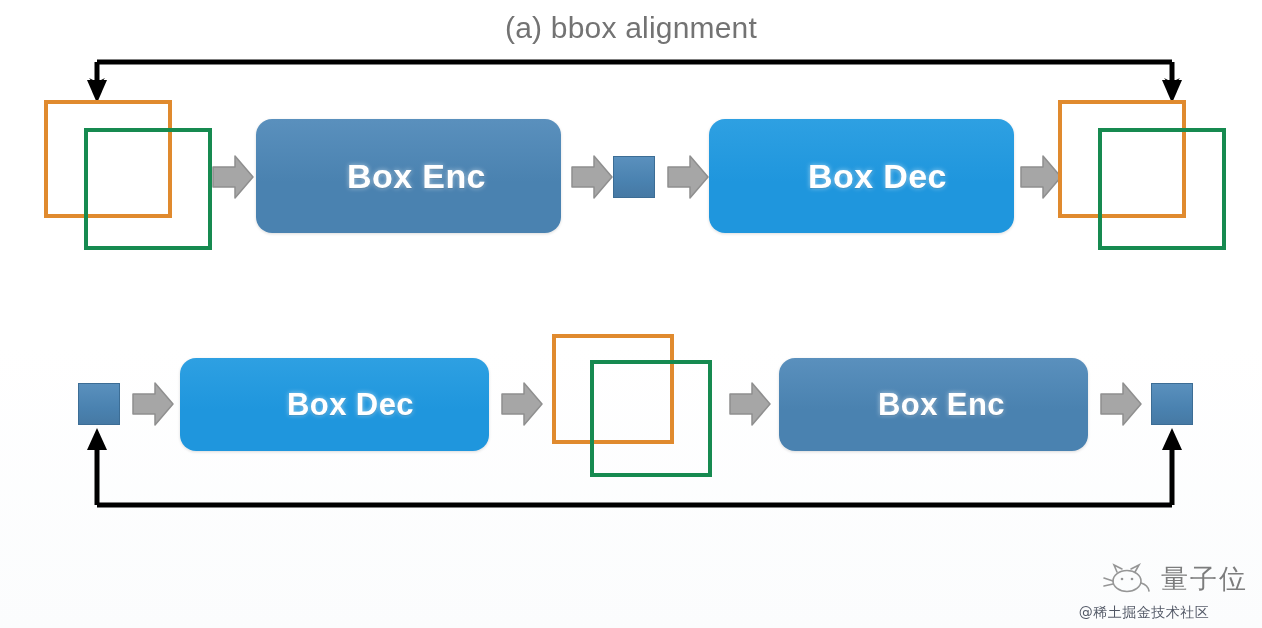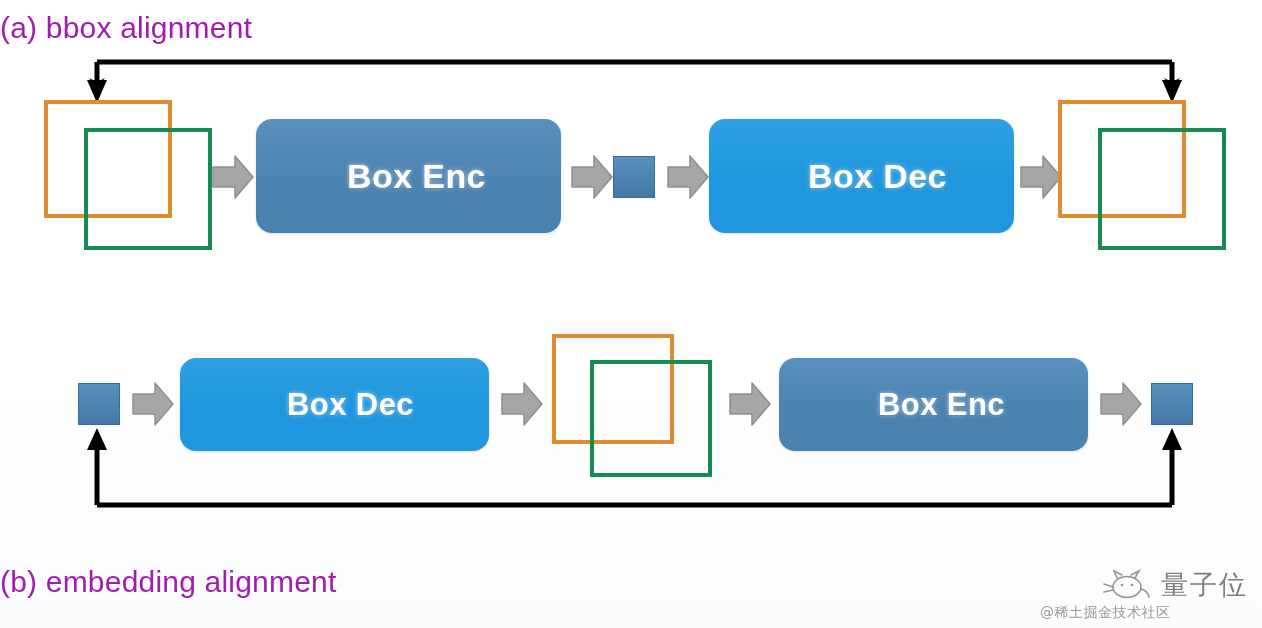--- a/index.html
+++ b/index.html
@@ -14,22 +14,22 @@
     font-family: "Liberation Sans", "DejaVu Sans", sans-serif;
     background: linear-gradient(180deg,#ffffff 0%,#ffffff 55%,#fbfcfd 100%);
   }
 
   #figure { position: absolute; inset: 0; }
 
   
   .caption {
     position: absolute;
     width: 100%;
-    text-align: left;
-    color: #a21caf;
+    text-align: center;
+    color: #737373;
     font-size: 30px;
     font-weight: 400;
     letter-spacing: .2px;
     white-space: nowrap;
   }
   #caption-a { top: 11px; left: 0; }
   #caption-b { top: 565px; left: 0; }
 
   
   .proc-block {
@@ -73,44 +73,43 @@
   .gray-arrow { position: absolute; }
 
   
   .connector { position: absolute; left: 0; top: 0; overflow: visible; }
 
   
   #watermark {
     position: absolute;
     right: 14px; bottom: 6px;
     width: 208px;
-    text-align: left;
+    text-align: center;
     opacity: .72;
     user-select: none;
   }
   #watermark .wm-top {
     display: flex; align-items: center; justify-content: flex-end; gap: 8px;
   }
   #watermark .wm-brand {
     font-size: 27px; color: #4c4c4c; letter-spacing: 2px;
     font-family: "DejaVu Sans", sans-serif;
   }
   #watermark .wm-sub {
-    font-size: 14px; color: #737373; margin-top: 1px; letter-spacing: .5px;
+    font-size: 14px; color: #0f172a; margin-top: 7px; letter-spacing: .5px;
     font-family: "DejaVu Sans", sans-serif;
   }
 </style>
 </head>
 <body>
 
 <div id="figure">
 
   <div class="caption" id="caption-a">(a) bbox alignment</div>
 
-  <div class="caption" id="caption-b">(b) embedding alignment</div>
 
   <svg class="connector" width="1262" height="628" aria-hidden="true">
     <defs>
       <marker id="arrow-down" viewBox="0 0 12 12" refX="6" refY="10" markerWidth="11" markerHeight="11" orient="auto-start-reverse">
         <path d="M 1 1 L 6 11 L 11 1 L 6 4 Z" fill="#000000"></path>
       </marker>
     </defs>
 
     <path d="M 97 62 L 97 96" stroke="#000000" stroke-width="5" fill="none"></path>
     <path d="M 97 88 L 89 78 L 97 82 L 105 78 Z" fill="#000000"></path>

